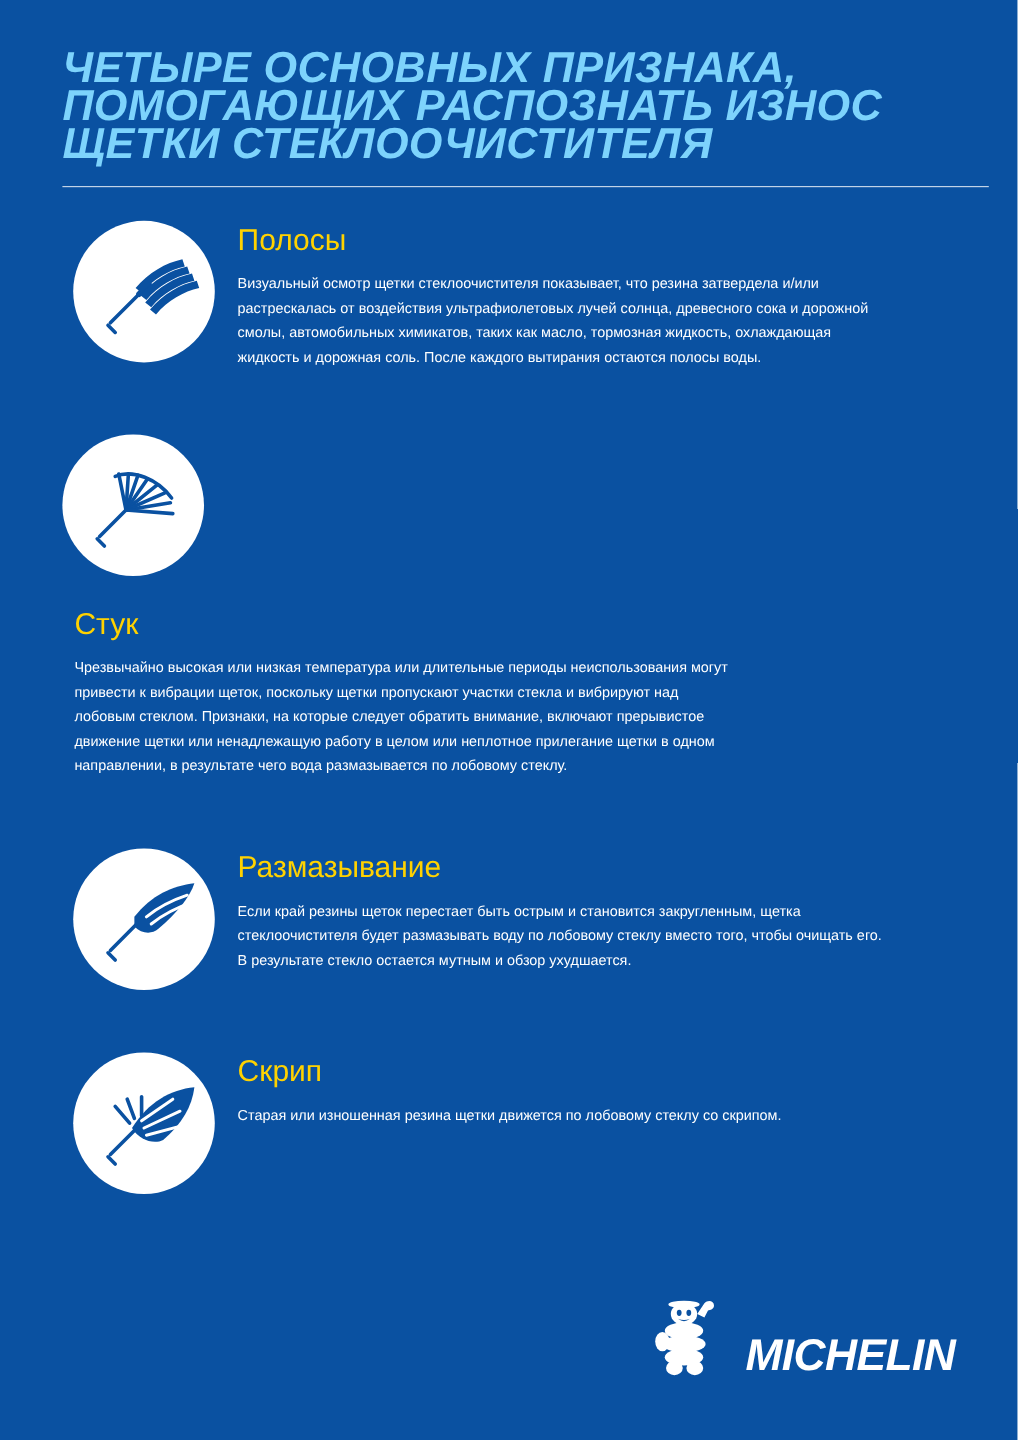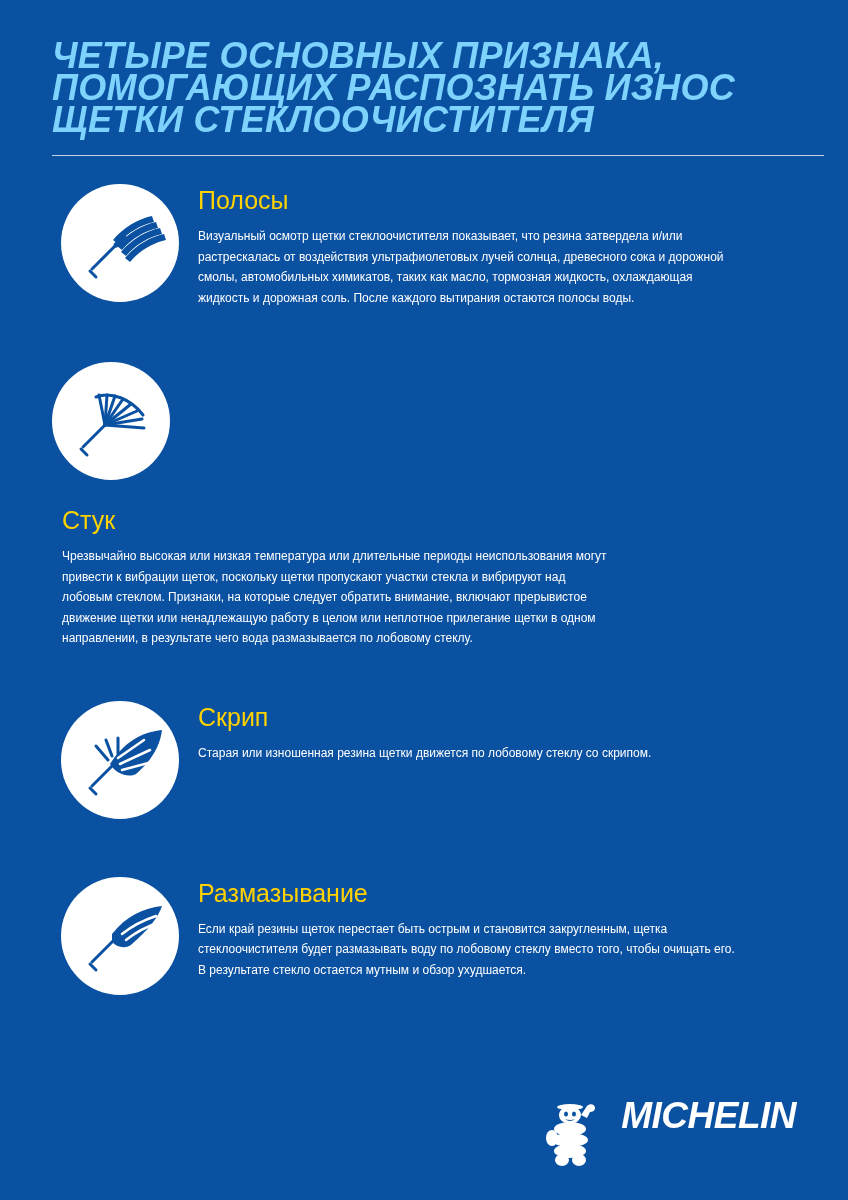--- a/index.html
+++ b/index.html
@@ -105,23 +105,23 @@
   
   .item--1 { margin-top: 2px; }
   .item--2 { margin-top: 48px; flex-direction: column; }
   .item--3 { margin-top: 52px; }
   .item--4 { margin-top: 46px; }
 
   
   .logo {
     position: absolute;
     right: 52px;
-    bottom: 32px;
-    display: flex;
-    align-items: flex-start;
+    bottom: 52px;
+    display: flex;
+    align-items: flex-end;
     gap: 16px;
   }
   .logo-word {
     color: #ffffff;
     font-size: 37px;
     font-weight: bold;
     font-style: italic;
     letter-spacing: -0.5px;
     line-height: 36px;
   }
@@ -192,20 +192,43 @@
             <path d="M33 24 C48 18 68 26 80 42" fill="none" stroke="#0a51a1" stroke-width="3" stroke-linecap="round"></path>
           </svg>
         </div>
       </div>
       <div class="body">
         <div class="item-title">Стук</div>
         <p class="item-text">Чрезвычайно высокая или низкая температура или длительные периоды неиспользования могут привести к вибрации щеток, поскольку щетки пропускают участки стекла и вибрируют над лобовым стеклом. Признаки, на которые следует обратить внимание, включают прерывистое движение щетки или ненадлежащую работу в целом или неплотное прилегание щетки в одном направлении, в результате чего вода размазывается по лобовому стеклу.</p>
       </div>
     </div>
 
+    <div class="item item--3">
+      <div class="icon-wrap">
+        <div class="circle">
+          <svg width="96" height="96" viewBox="0 0 96 96">
+            <g fill="none" stroke="#0a51a1" stroke-width="3" stroke-linecap="round">
+              <path d="M20 74 L44 50"></path>
+              <path d="M18 76 L24 82"></path>
+              <path d="M44 50 L54 40" stroke-width="5"></path>
+            </g>
+            <path d="M40 46 C54 28 72 20 90 18 C86 30 76 42 60 56 C54 61 46 60 40 54 Z" fill="#0a51a1"></path>
+            <g stroke="#ffffff" stroke-width="2.5" stroke-linecap="round" fill="none">
+              <path d="M50 46 C60 38 72 32 84 28"></path>
+              <path d="M54 52 C64 44 76 38 88 34"></path>
+            </g>
+          </svg>
+        </div>
+      </div>
+      <div class="body">
+        <div class="item-title">Размазывание</div>
+        <p class="item-text">Если край резины щеток перестает быть острым и становится закругленным, щетка стеклоочистителя будет размазывать воду по лобовому стеклу вместо того, чтобы очищать его. В результате стекло остается мутным и обзор ухудшается.</p>
+      </div>
+    </div>
+
     <div class="item item--4">
       <div class="icon-wrap">
         <div class="circle">
           <svg width="96" height="96" viewBox="0 0 96 96">
             <g fill="none" stroke="#0a51a1" stroke-width="3" stroke-linecap="round">
               <path d="M20 74 L40 54"></path>
               <path d="M18 76 L24 82"></path>
             </g>
             <path d="M38 52 C52 30 70 20 90 18 C88 34 80 48 64 62 C56 66 44 62 38 52 Z" fill="#0a51a1"></path>
             <g stroke="#ffffff" stroke-width="2.5" stroke-linecap="round" fill="none">
@@ -217,43 +240,20 @@
               <path d="M36 48 L24 34"></path>
               <path d="M40 44 L34 28"></path>
               <path d="M46 42 L46 26"></path>
             </g>
           </svg>
         </div>
       </div>
       <div class="body">
         <div class="item-title">Скрип</div>
         <p class="item-text">Старая или изношенная резина щетки движется по лобовому стеклу со скрипом.</p>
-      </div>
-    </div>
-
-    <div class="item item--3">
-      <div class="icon-wrap">
-        <div class="circle">
-          <svg width="96" height="96" viewBox="0 0 96 96">
-            <g fill="none" stroke="#0a51a1" stroke-width="3" stroke-linecap="round">
-              <path d="M20 74 L44 50"></path>
-              <path d="M18 76 L24 82"></path>
-              <path d="M44 50 L54 40" stroke-width="5"></path>
-            </g>
-            <path d="M40 46 C54 28 72 20 90 18 C86 30 76 42 60 56 C54 61 46 60 40 54 Z" fill="#0a51a1"></path>
-            <g stroke="#ffffff" stroke-width="2.5" stroke-linecap="round" fill="none">
-              <path d="M50 46 C60 38 72 32 84 28"></path>
-              <path d="M54 52 C64 44 76 38 88 34"></path>
-            </g>
-          </svg>
-        </div>
-      </div>
-      <div class="body">
-        <div class="item-title">Размазывание</div>
-        <p class="item-text">Если край резины щеток перестает быть острым и становится закругленным, щетка стеклоочистителя будет размазывать воду по лобовому стеклу вместо того, чтобы очищать его. В результате стекло остается мутным и обзор ухудшается.</p>
       </div>
     </div>
 
   </div>
 
   <div class="logo">
     <div class="bib">
       <svg width="62" height="70" viewBox="0 0 62 70">
         <g fill="#ffffff">
 

